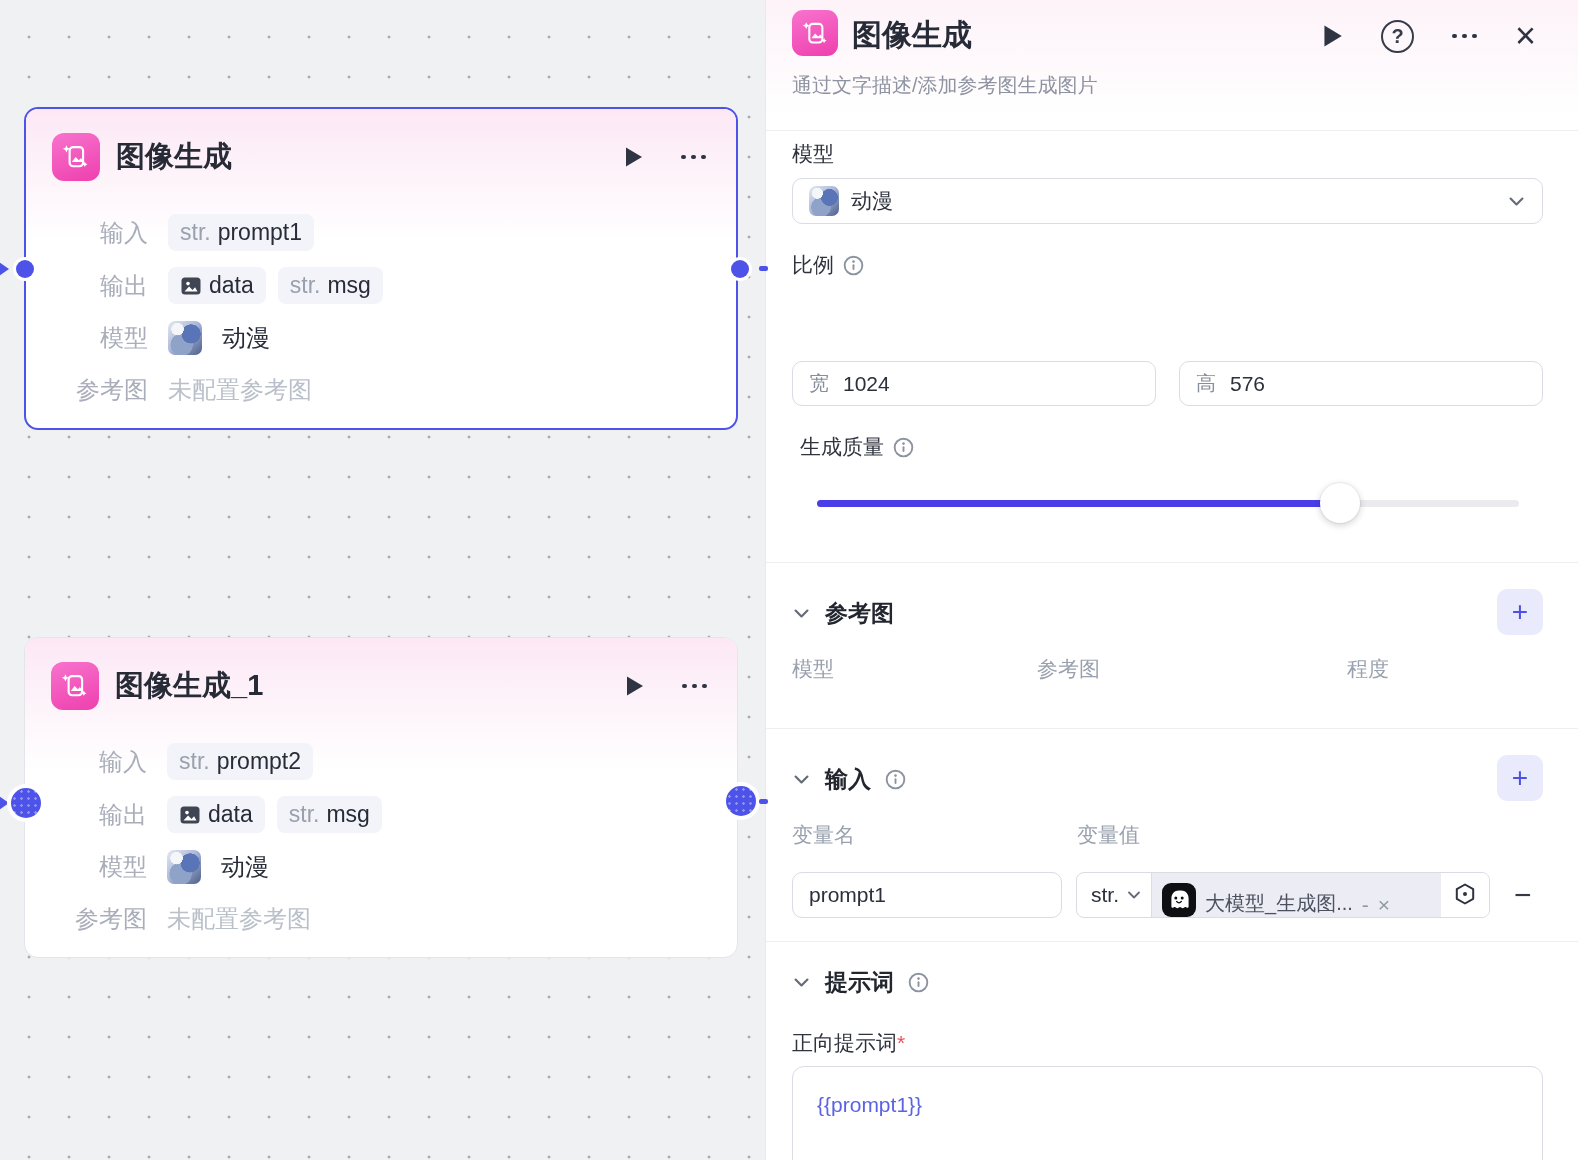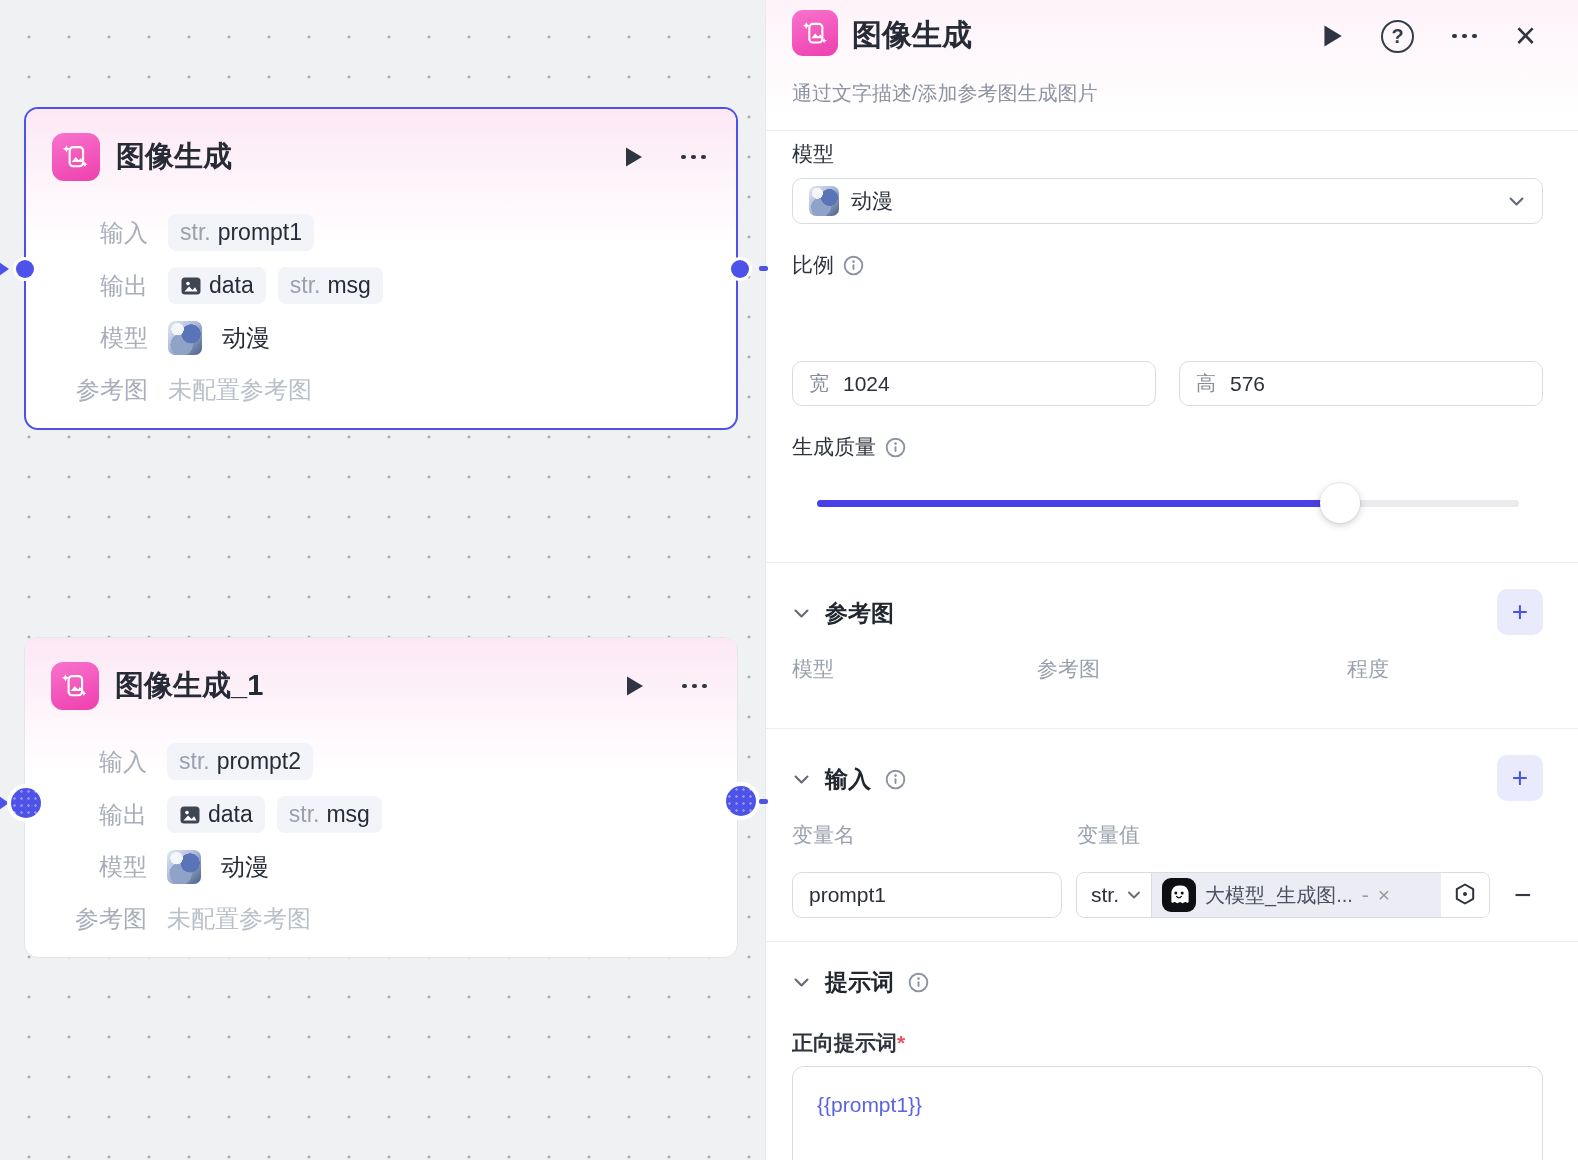--- a/index.html
+++ b/index.html
@@ -66,21 +66,21 @@
   .abs { position:absolute; }
   .hr { position:absolute; left:0; right:0; height:1px; background:#eceef2; }
 
   .p-icon { left:26px; top:10px; width:46px; height:46px; border-radius:11px; }
   .p-title { left:86px; top:15px; font-size:30px; font-weight:700; color:#262b37; }
   .p-actions { right:42px; top:16px; height:40px; display:flex; align-items:center; gap:38px; }
   .help { width:33px; height:33px; border:2.6px solid #353b49; border-radius:50%;
     display:flex; align-items:center; justify-content:center;
     font-size:20px; font-weight:700; color:#353b49; }
   .close-x { font-size:36px; color:#2f3442; line-height:1; }
-  .p-desc { left:26px; top:80px; font-size:20px; color:#8d93a1; }
+  .p-desc { left:26px; top:72px; font-size:20px; color:#8d93a1; }
 
   .f-label { font-size:21px; font-weight:500; color:#2e333e; }
   .label-row { display:flex; align-items:center; gap:9px; }
   .box { border:1px solid #d9dce3; border-radius:10px; background:#fff;
     display:flex; align-items:center; padding:0 16px; }
   .sel-text { font-size:21px; color:#2b303b; }
   .chev-r { margin-left:auto; }
   .wh-label { font-size:20px; color:#868d9b; margin-right:14px; }
 
   .slider { left:51px; top:483px; width:702px; height:40px; }
@@ -97,28 +97,28 @@
   .col-label { font-size:21px; color:#9aa1ae; }
 
   .name-box { left:26px; top:872px; width:270px; height:46px; }
   .name-box input, .wh-input { border:0; outline:0; width:100%; font-size:21px; color:#2b303b;
     font-family:inherit; background:transparent; }
   .value-box { left:310px; top:872px; width:414px; height:46px; border:1px solid #d9dce3;
     border-radius:8px; display:flex; align-items:stretch; background:#fff; overflow:hidden; }
   .vtype { display:flex; align-items:center; gap:7px; padding:0 9px 0 14px; }
   .vtype .sel-text { font-weight:500; }
   .vchip { border-left:1px solid #d9dce3; background:#ecedf4; flex:1;
-    display:flex; align-items:center; gap:9px; padding:0 10px; min-width:0; }
+    display:flex; align-items:flex-end; gap:9px; padding:0 10px; min-width:0; }
   .vchip .ref-name { font-size:20px; color:#4b515f; white-space:nowrap; overflow:hidden; }
   .vchip .sub { font-size:21px; color:#9098a5; }
   .hexwrap { display:flex; align-items:center; padding:0 10px; background:#fff; }
   .minus { left:748px; top:872px; height:46px; display:flex; align-items:center;
     font-size:30px; color:#343946; }
 
-  .pos-label { left:26px; top:1029px; font-size:21px; color:#2e333e; font-weight:700; }
+  .pos-label { left:26px; top:1029px; font-size:21px; color:#2e333e; font-weight:400; }
   .star { color:#e8505b; }
   .prompt-area { left:26px; top:1066px; width:751px; height:120px; border:1px solid #d9dce3;
     border-radius:12px; background:#fff; padding:26px 24px; font-size:21px; color:#5b63e2; }
 </style>
 </head>
 <body>
 
 <div class="canvas">
 
   <div class="node node-1">
@@ -304,21 +304,21 @@
 
   <div class="abs box" style="left:26px; top:361px; width:364px; height:45px;">
     <span class="wh-label">宽</span>
     <input class="wh-input" value="1024" style="">
   </div>
   <div class="abs box" style="left:413px; top:361px; width:364px; height:45px;">
     <span class="wh-label">高</span>
     <input class="wh-input" value="576" style="">
   </div>
 
-  <div class="abs label-row" style="left:26px; top:433px;">
+  <div class="abs label-row" style="left:34px; top:433px;">
     <span class="f-label">生成质量</span>
     <svg width="21" height="21" viewBox="0 0 20 20">
       <circle cx="10" cy="10" r="8.4" fill="none" stroke="#8b92a0" stroke-width="1.8"></circle>
       <circle cx="10" cy="6.3" r="1.2" fill="#8b92a0"></circle>
       <rect x="9.1" y="8.9" width="1.8" height="5.4" rx="0.9" fill="#8b92a0"></rect>
       </svg>
   </div>
   <div class="abs slider">
     <div class="track"></div>
     <div class="fill" style="width: 74.5%;"></div>

